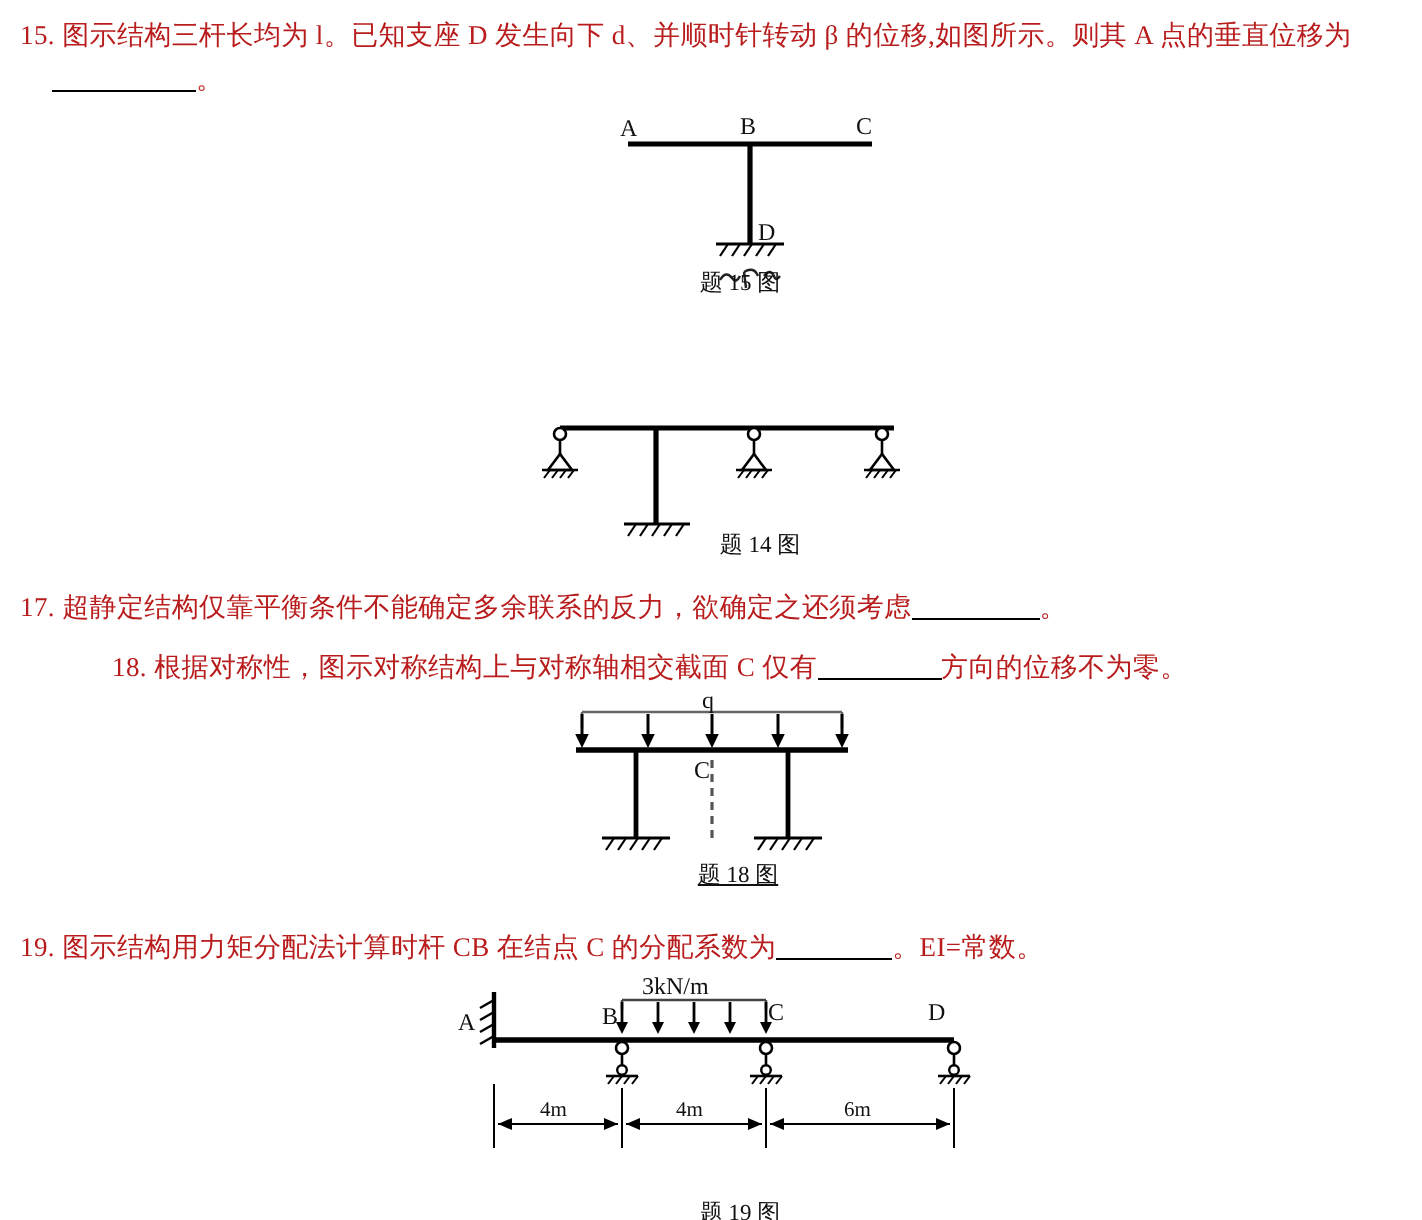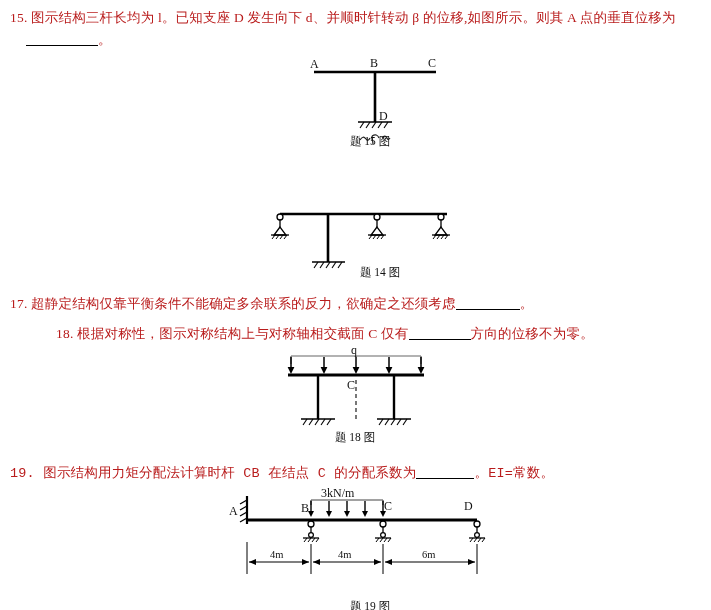--- a/index.html
+++ b/index.html
@@ -209,23 +209,23 @@
         <g stroke="#000" stroke-width="1.1">
           <line x1="116" y1="81" x2="120" y2="75"></line>
           <line x1="122" y1="81" x2="126" y2="75"></line>
           <line x1="128" y1="81" x2="132" y2="75"></line>
           <line x1="134" y1="81" x2="138" y2="75"></line>
           <line x1="140" y1="81" x2="144" y2="75"></line>
         </g>
       </g>
     </svg>
   </div>
-  <div class="caption" style="left:320px; top:430px; width:70px;">题 18 图</div>
-
-  <div class="qline" style="left:10px; top:464px;font-family:Liberation Mono, monospace;">
+  <div class="caption" style="left:334px; top:430px; width:70px;text-decoration:underline;">题 18 图</div>
+
+  <div class="qline" style="left:10px; top:464px;">
     <span>19.</span>
     <span>图示结构用力矩分配法计算时杆 CB 在结点 C 的分配系数为</span><span class="blank" style="width:58px;"></span><span>。EI=常数。</span>
   </div>
 
   <div class="fig" style="left:215px; top:488px;">
     <svg width="280" height="100" viewBox="0 0 280 100">
 
       <g>
         <line x1="32" y1="8" x2="32" y2="36" stroke="#000" stroke-width="2.2"></line>
         <g stroke="#000" stroke-width="1.2">

